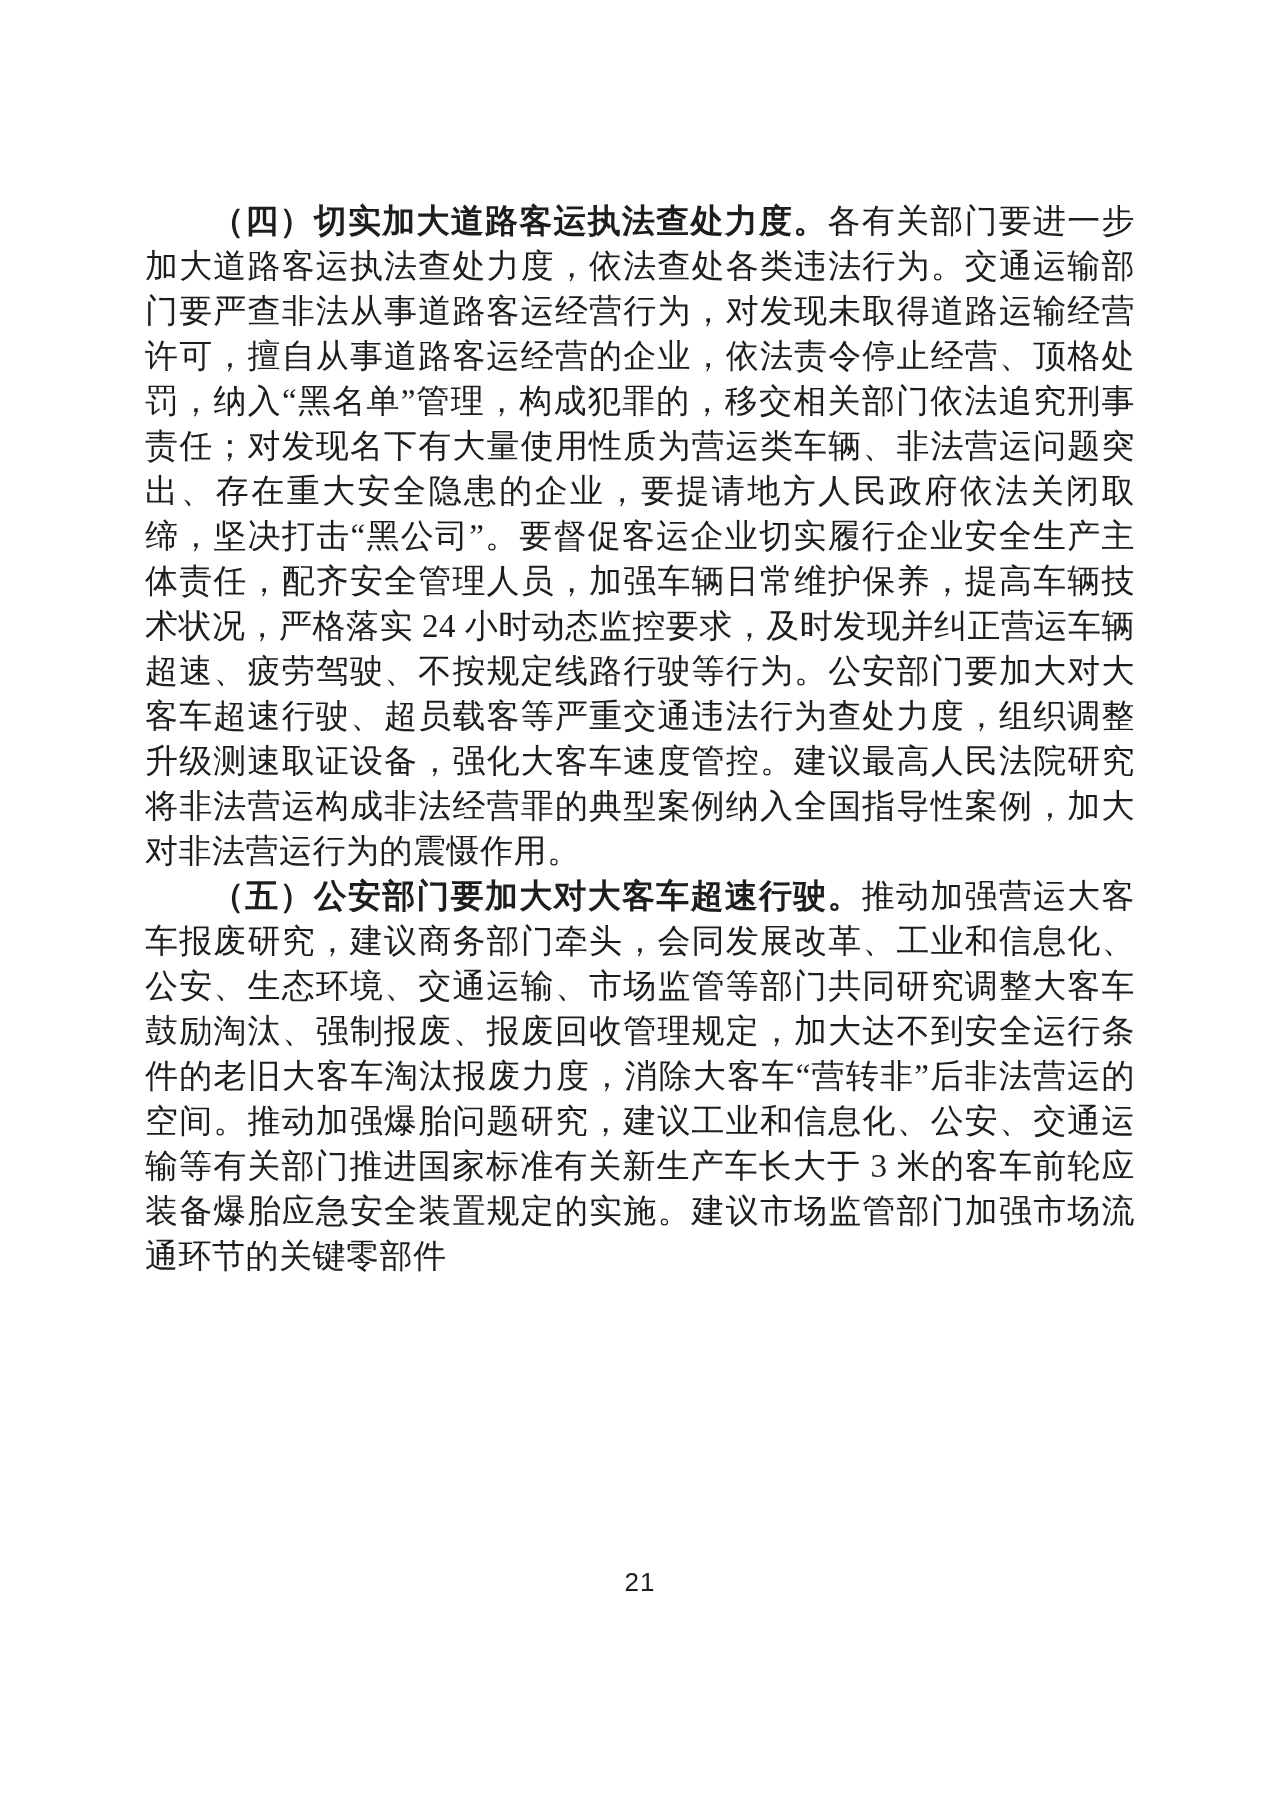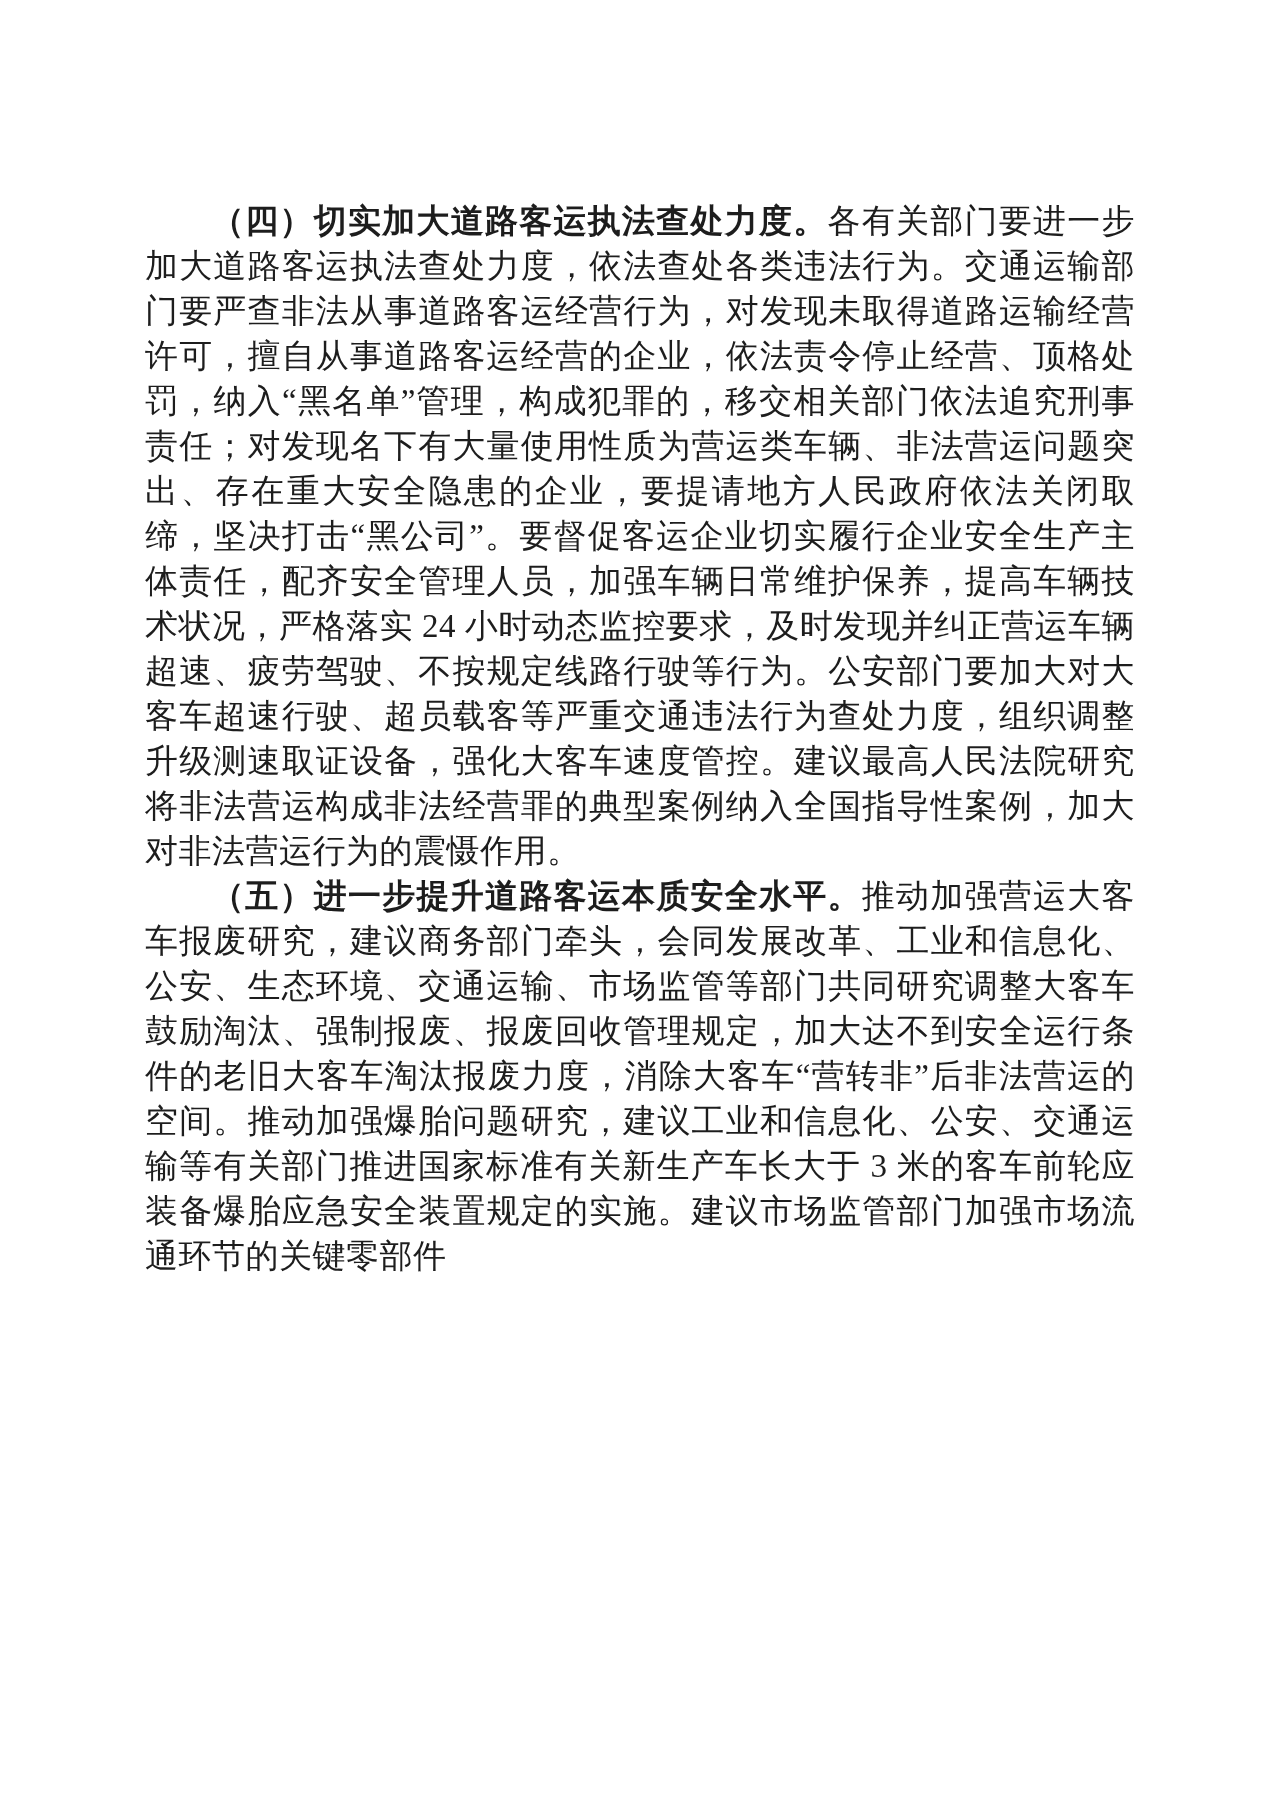--- a/index.html
+++ b/index.html
@@ -46,15 +46,16 @@
     color: #1d1d1d;
     letter-spacing: 1px;
   }
 </style>
 </head>
 <body>
 
 <div class="page">
   <div class="content">
     <p class="para"><span class="heading">（四）切实加大道路客运执法查处力度。</span><span>各有关部门要进一步加大道路客运执法查处力度，依法查处各类违法行为。交通运输部门要严查非法从事道路客运经营行为，对发现未取得道路运输经营许可，擅自从事道路客运经营的企业，依法责令停止经营、顶格处罚，纳入“黑名单”管理，构成犯罪的，移交相关部门依法追究刑事责任；对发现名下有大量使用性质为营运类车辆、非法营运问题突出、存在重大安全隐患的企业，要提请地方人民政府依法关闭取缔，坚决打击“黑公司”。要督促客运企业切实履行企业安全生产主体责任，配齐安全管理人员，加强车辆日常维护保养，提高车辆技术状况，严格落实 24 小时动态监控要求，及时发现并纠正营运车辆超速、疲劳驾驶、不按规定线路行驶等行为。公安部门要加大对大客车超速行驶、超员载客等严重交通违法行为查处力度，组织调整升级测速取证设备，强化大客车速度管控。建议最高人民法院研究将非法营运构成非法经营罪的典型案例纳入全国指导性案例，加大对非法营运行为的震慑作用。</span></p>
-    <p class="para"><span class="heading">（五）进一步提升道路客运本质安全水平。</span><span>推动加强营运大客车报废研究，建议商务部门牵头，会同发展改革、工业和信息化、公安、生态环境、交通运输、市场监管等部门共同研究调整大客车鼓励淘汰、强制报废、报废回收管理规定，加大达不到安全运行条件的老旧大客车淘汰报废力度，消除大客车“营转非”后非法营运的空间。推动加强爆胎问题研究，建议工业和信息化、公安、交通运输等有关部门推进国家标准有关新生产车长大于 3 米的客车前轮应装备爆胎应急安全装置规定的实施。建议市场监管部门加强市场流通环节的关键零部件</span></p>
+    <p class="para"><span class="heading">（五）公安部门要加大对大客车超速行驶。</span><span>推动加强营运大客车报废研究，建议商务部门牵头，会同发展改革、工业和信息化、公安、生态环境、交通运输、市场监管等部门共同研究调整大客车鼓励淘汰、强制报废、报废回收管理规定，加大达不到安全运行条件的老旧大客车淘汰报废力度，消除大客车“营转非”后非法营运的空间。推动加强爆胎问题研究，建议工业和信息化、公安、交通运输等有关部门推进国家标准有关新生产车长大于 3 米的客车前轮应装备爆胎应急安全装置规定的实施。建议市场监管部门加强市场流通环节的关键零部件</span></p>
   </div>
+  <div class="page-number">21</div>
 </div>
 
 </body></html>

